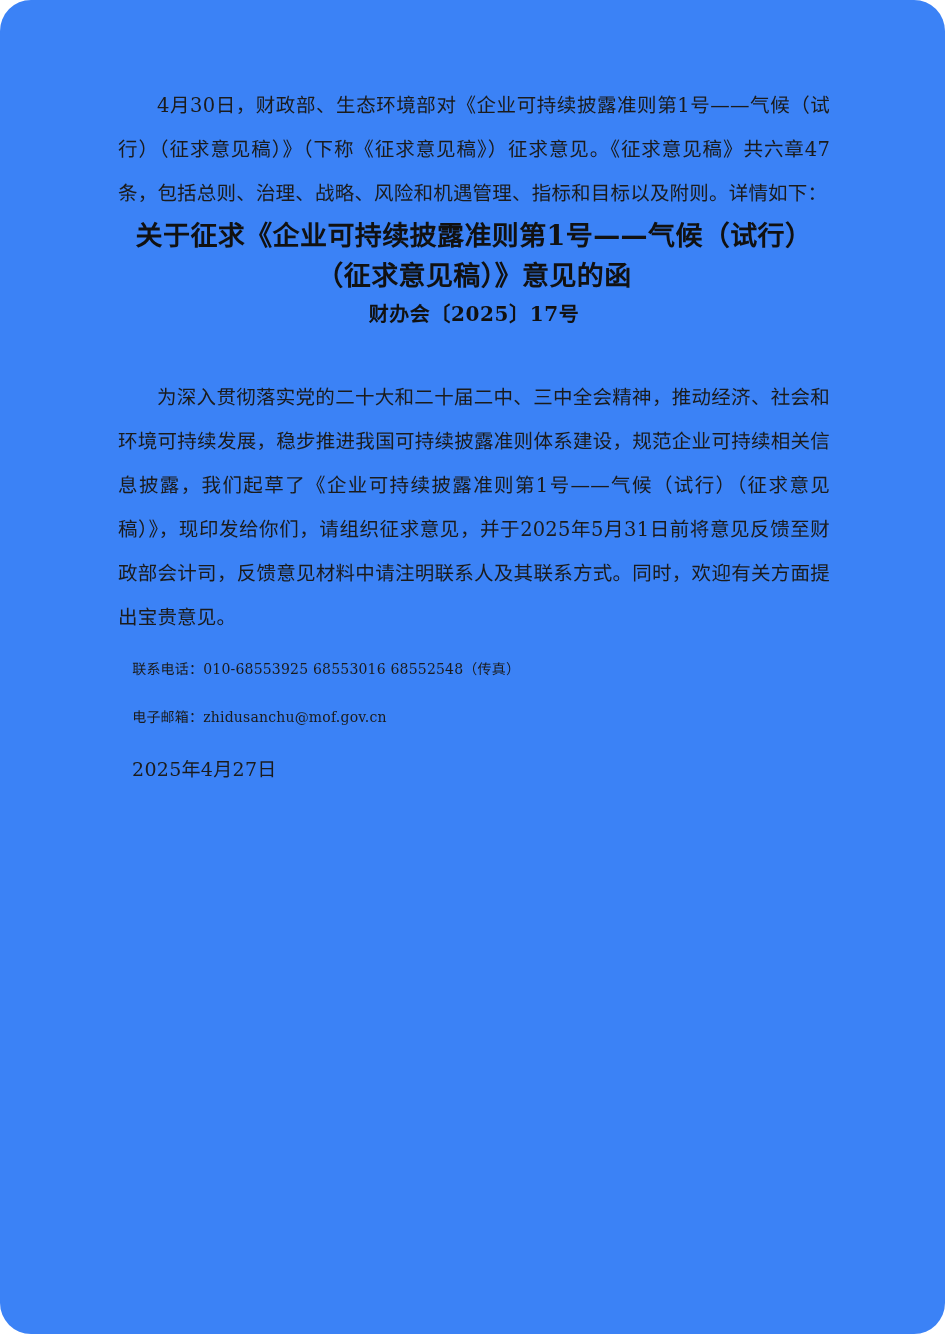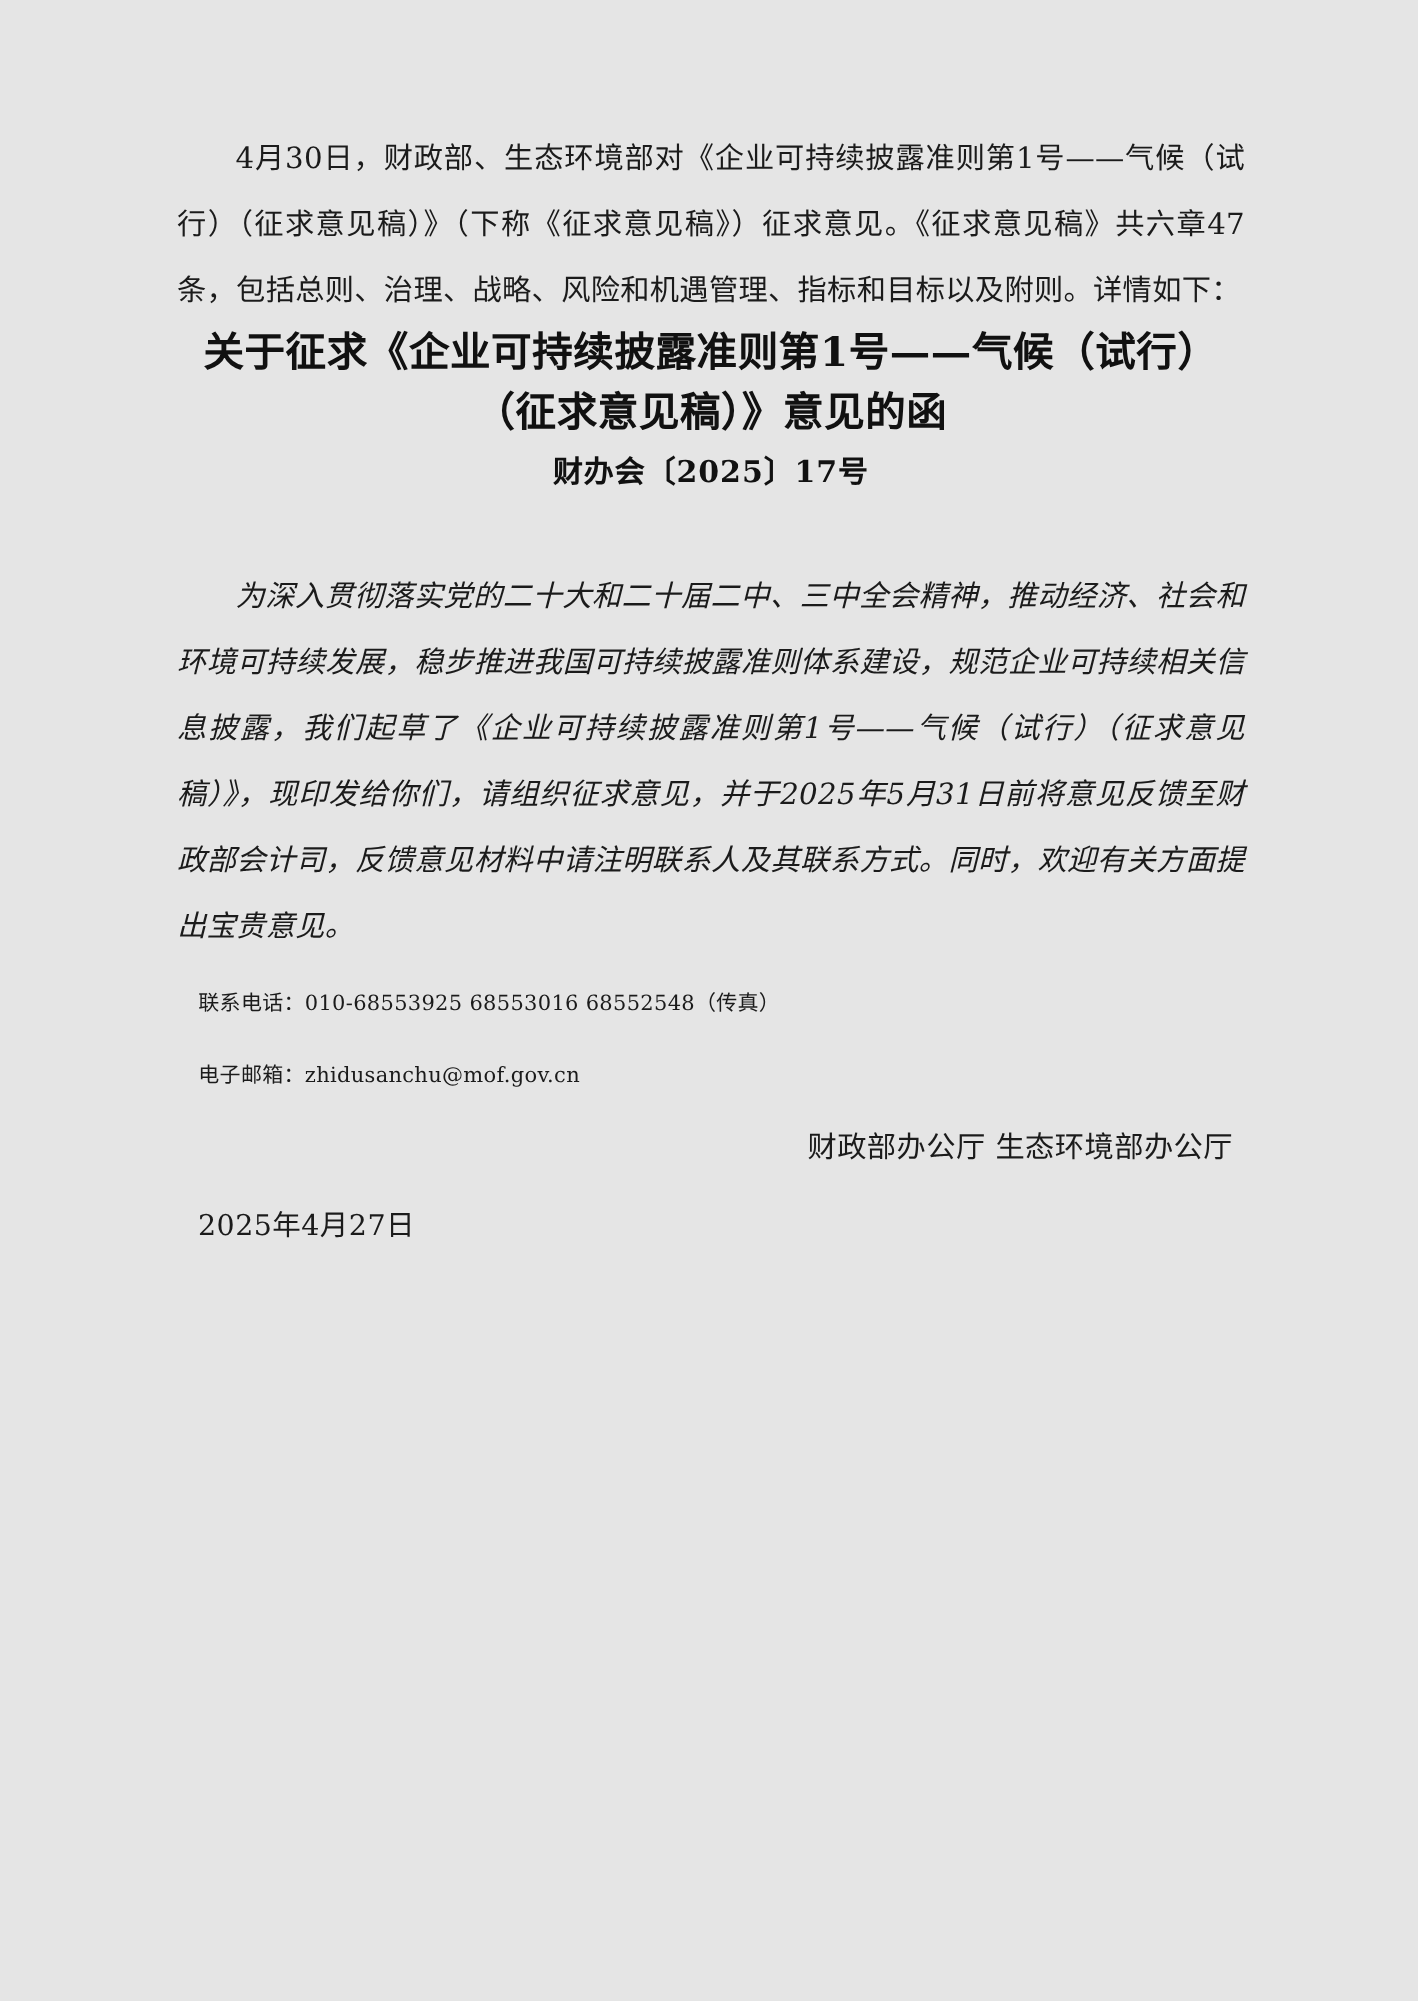--- a/index.html
+++ b/index.html
@@ -14,21 +14,22 @@
     position: relative;
     overflow: hidden;
     font-family: "DejaVu Serif", "Liberation Serif", serif;
     color: #1a1a1a;
     -webkit-font-smoothing: antialiased;
   }
 
   .page {
     position: absolute;
     inset: 0;
-    background: #e5e5e5;
+    background: #3b82f6;
+    border-radius: 31px;
   }
 
   .content {
     position: absolute;
     left: 118px;
     top: 84px;
     width: 712px;
   }
 
   
@@ -43,21 +44,21 @@
   }
   .para.indent {
     text-indent: 2em;
   }
 
   
   .lead-block      { margin-top: 0px; }
   .title-block     { margin-top: 44px; }
   .docnum-block    { margin-top: 36px; }
   .recipient-block { margin-top: 40px; }
-  .body-block      { margin-top: 44px; font-style: italic; }
+  .body-block      { margin-top: 44px; }
   .contact-block   { margin-top: 44px; }
   .email-block     { margin-top: 30px; }
   .signature-block { margin-top: 46px; }
   .date-block      { margin-top: 28px; }
 
   
   .doc-title {
     font-size: 27px;
     font-weight: bold;
     line-height: 40px;
@@ -119,18 +120,17 @@
 
     <p class="doc-number docnum-block">财办会〔2025〕17号</p>
 
 
     <p class="para indent body-block">为深入贯彻落实党的二十大和二十届二中、三中全会精神，推动经济、社会和环境可持续发展，稳步推进我国可持续披露准则体系建设，规范企业可持续相关信息披露，我们起草了《企业可持续披露准则第1号——气候（试行）（征求意见稿）》，现印发给你们，请组织征求意见，并于2025年5月31日前将意见反馈至财政部会计司，反馈意见材料中请注明联系人及其联系方式。同时，欢迎有关方面提出宝贵意见。</p>
 
     <p class="contact-line contact-block">联系电话：010-68553925 68553016 68552548（传真）</p>
 
     <p class="contact-line email-block">电子邮箱：zhidusanchu@mof.gov.cn</p>
 
-    <p class="sign-line signature-block">财政部办公厅 生态环境部办公厅</p>
 
     <p class="date-line date-block">2025年4月27日</p>
 
   </div>
 </div>
 
 </body></html>

